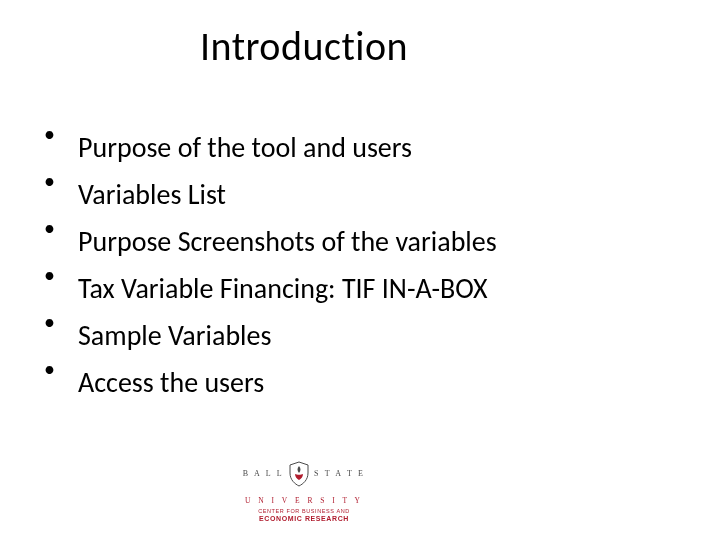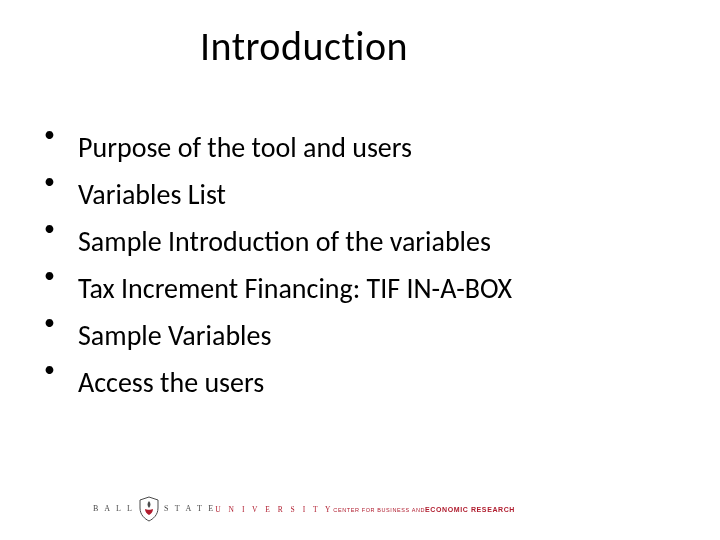--- a/index.html
+++ b/index.html
@@ -61,21 +61,21 @@
   .footer-logo {
     position: absolute;
     bottom: 18px;
     left: 0;
     width: 100%;
     display: flex;
     justify-content: center;
   }
   .logo-block {
     display: flex;
-    flex-direction: row;
+    flex-direction: column;
     align-items: center;
     line-height: 1;
   }
   .logo-row {
     display: flex;
     align-items: center;
     gap: 4px;
   }
   .logo-univ {
     font-family: Georgia, "Times New Roman", serif;
@@ -89,21 +89,21 @@
     display: flex;
     align-items: center;
     justify-content: center;
   }
   .logo-seal svg { display: block; }
   .logo-under {
     font-family: Georgia, "Times New Roman", serif;
     font-size: 7.5px;
     letter-spacing: 3px;
     color: #b01c2e;
-    margin-top: 2px;
+    margin-top: 10px;
   }
   .logo-sub1 {
     font-family: Arial, sans-serif;
     font-size: 5.5px;
     letter-spacing: 0.6px;
     color: #b01c2e;
     margin-top: 4px;
   }
   .logo-sub2 {
     font-family: Arial, sans-serif;
@@ -126,25 +126,25 @@
       <li>
         <span class="dot">•</span>
         <span class="txt">Purpose of the tool and users</span>
       </li>
       <li>
         <span class="dot">•</span>
         <span class="txt">Variables List</span>
       </li>
       <li>
         <span class="dot">•</span>
-        <span class="txt">Sample Introduction of the variables</span>
+        <span class="txt">Purpose Screenshots of the variables</span>
       </li>
       <li>
         <span class="dot">•</span>
-        <span class="txt">Tax Increment Financing: TIF IN-A-BOX</span>
+        <span class="txt">Tax Variable Financing: TIF IN-A-BOX</span>
       </li>
       <li>
         <span class="dot">•</span>
         <span class="txt">Sample Variables</span>
       </li>
       <li>
         <span class="dot">•</span>
         <span class="txt">Access the users</span>
       </li>
     </ul>

